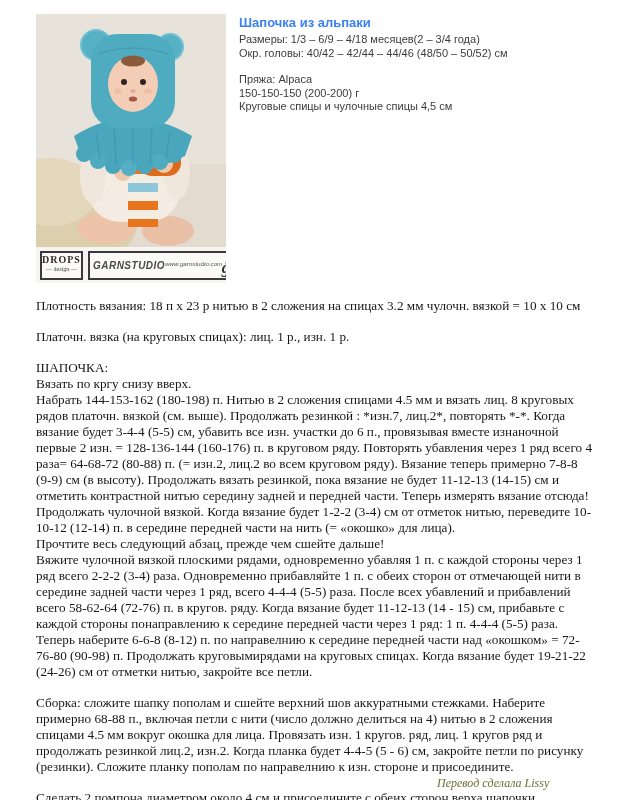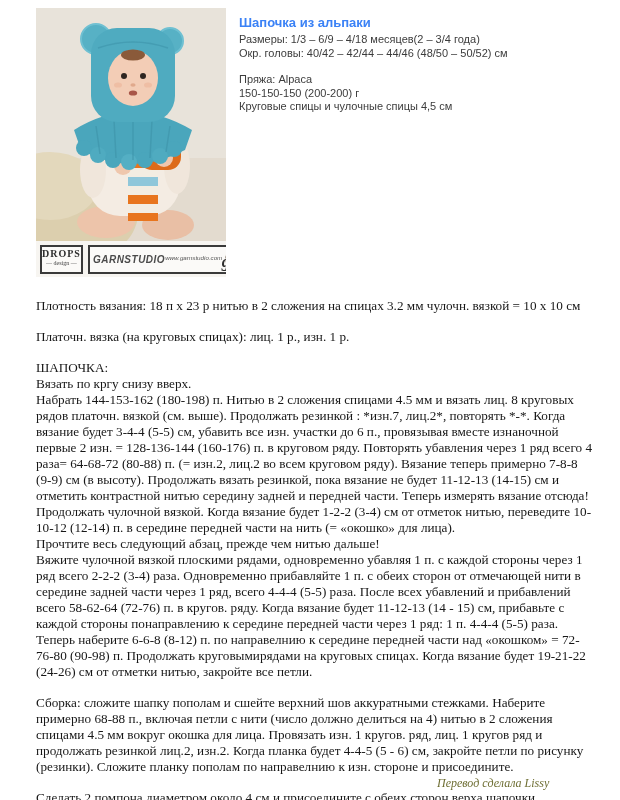--- a/index.html
+++ b/index.html
@@ -1,21 +1,21 @@
 <!DOCTYPE html>
 <html><head>
 <meta charset="utf-8">
 <style>
   * { margin:0; padding:0; box-sizing:border-box; }
   html,body { background:#ffffff; }
   body { width:620px; height:800px; font-family:"Liberation Serif", serif; }
   .page { position:relative; width:620px; height:800px; background:#ffffff; overflow:hidden; }
 
   
-  .photo { position:absolute; left:36px; top:8px; width:190px; height:269px;
+  .photo { position:absolute; left:36px; top:14px; width:190px; height:269px;
            background:#737373; overflow:hidden; }
   .photo svg { display:block; }
   .logo-strip { position:absolute; left:0; bottom:0; width:190px; height:36px;
                 background:#f7f5f1; display:flex; align-items:center; gap:5px; padding:3px 4px; }
   .drops-box { border:2px solid #3a3a3a; width:48px; height:29px; text-align:center;
                font-family:"Liberation Serif", serif; color:#2e2e2e; padding-top:2px; background:#fbfaf8; }
   .drops-word { font-weight:bold; font-size:10px; letter-spacing:1px; line-height:10px; }
   .drops-sub { font-size:6px; line-height:8px; color:#444; }
   .garn-box { border:2px solid #3a3a3a; flex:1; height:29px; display:flex; align-items:center;
               padding:0 3px; gap:3px; background:#fbfaf8; position:relative; }
@@ -140,21 +140,21 @@
     <div>150-150-150 (200-200) г</div>
     <div>Круговые спицы и чулочные спицы 4,5 см</div>
   </div>
 
   <div class="body-text">
     <p class="blk mb">Плотность вязания: 18 п x 23 р нитью в 2 сложения на спицах  3.2 мм чулочн. вязкой =  10 x 10 см</p>
     <p class="blk mb">Платочн. вязка (на круговых спицах): лиц. 1 р., изн.  1 р.</p>
     <div class="blk">ШАПОЧКА:</div>
     <div class="blk">Вязать по кргу снизу вверх.</div>
     <p class="blk"><span>Набрать 144-153-162 (180-198) п. Нитью в 2 сложения спицами  4.5 мм и вязать лиц.  8 круговых рядов платочн. вязкой (см. выше). Продолжать резинкой : *изн.7, лиц.2*, повторять *-*. Когда вязание будет 3-4-4 (5-5) см, убавить все изн. участки до  6 п., провязывая вместе изнаночной первые 2 изн. =  128-136-144 (160-176) п. в круговом ряду. Повторять убавления через 1 ряд всего 4 раза= 64-68-72 (80-88) п. (= изн.2, лиц.2 во всем круговом ряду). Вязание теперь примерно 7-8-8 (9-9) см </span><span class="italic">(в высоту)</span><span>. Продолжать вязать резинкой, пока вязание не будет 11-12-13 (14-15) см и отметить контрастной нитью середину задней и передней части. Теперь измерять вязание отсюда! Продолжать чулочной вязкой. Когда вязание будет  1-2-2 (3-4) см от отметок нитью, переведите 10-10-12 (12-14) п.  в середине передней части на нить (= «окошко» для лица).</span></p>
-    <div class="blk">Прочтите весь следующий абзац, прежде чем нитью дальше!</div>
+    <div class="blk">Прочтите весь следующий абзац, прежде чем сшейте дальше!</div>
     <p class="blk">Вяжите чулочной вязкой плоскими рядами, одновременно убавляя  1 п. с каждой стороны через 1 ряд всего  2-2-2 (3-4) раза. Одновременно прибавляйте  1 п.  с обеих сторон от отмечающей нити в середине задней части через 1 ряд, всего 4-4-4 (5-5) раза. После всех убавлений и прибавлений всего  58-62-64 (72-76) п. в кругов. ряду. Когда вязание будет 11-12-13 (14 - 15) см, прибавьте с каждой стороны понаправлению к середине передней части через 1 ряд: 1 п. 4-4-4 (5-5) раза. Теперь наберите  6-6-8 (8-12) п.  по направелнию к середине передней части над «окошком»  = 72-76-80 (90-98) п. Продолжать круговымирядами на круговых спицах. Когда вязание будет  19-21-22 (24-26) см от отметки нитью, закройте все петли.</p>
     <p class="blk" style="margin-top:15px;">Сборка: сложите шапку пополам и сшейте верхний шов аккуратными стежками. Наберите примерно 68-88 п., включая петли с нити (число должно делиться на 4) нитью в 2 сложения спицами 4.5 мм вокруг окошка для лица. Провязать изн.  1 кругов. ряд, лиц. 1 кругов ряд и продолжать резинкой  лиц.2, изн.2. Когда планка будет  4-4-5 (5 - 6) см, закройте петли по рисунку (резинки). Сложите планку пополам по направелнию к изн. стороне и присоедините.</p>
     <p class="blk" style="margin-top:15px;">Сделать 2 помпона диаметром около 4 см и присоедините с обеих сторон верха шапочки.</p>
   </div>
 
   <div class="footer-right">Перевод сделала Lissy</div>
 
 </div>
 
 </body></html>

